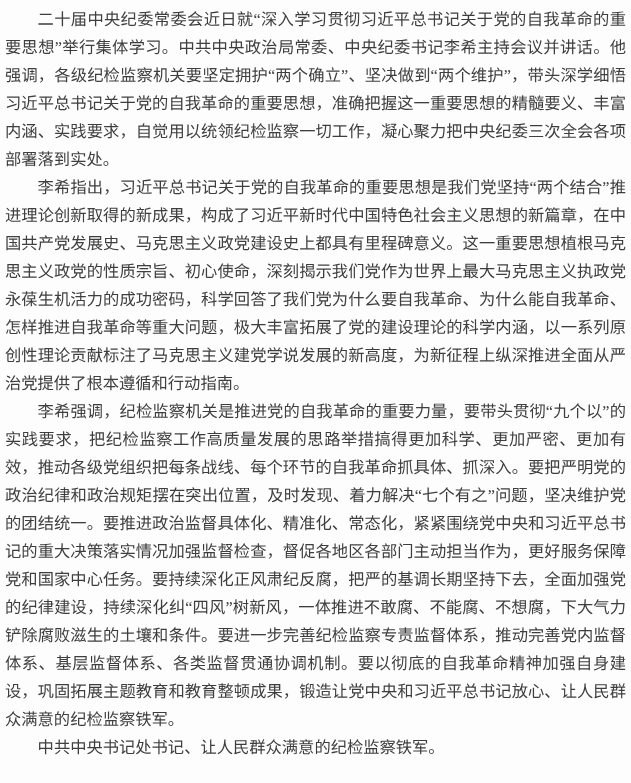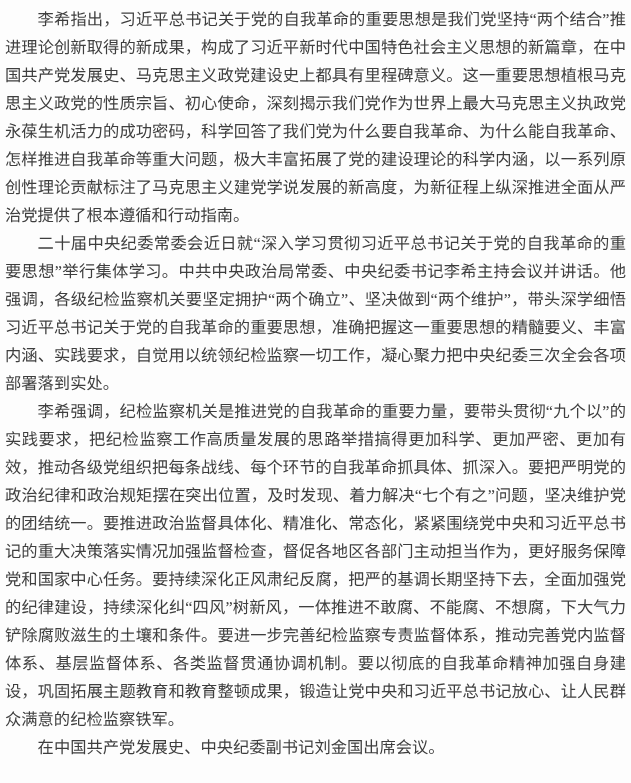--- a/index.html
+++ b/index.html
@@ -30,18 +30,18 @@
     text-indent: 2em;
     word-break: break-all;
     margin: 0;
   }
 </style>
 </head>
 <body>
 
 <div class="page">
   <main class="article">
+    <p>二十届中央纪委常委会近日就“深入学习贯彻习近平总书记关于党的自我革命的重要思想”举行集体学习。中共中央政治局常委、中央纪委书记李希主持会议并讲话。他强调，各级纪检监察机关要坚定拥护“两个确立”、坚决做到“两个维护”，带头深学细悟习近平总书记关于党的自我革命的重要思想，准确把握这一重要思想的精髓要义、丰富内涵、实践要求，自觉用以统领纪检监察一切工作，凝心聚力把中央纪委三次全会各项部署落到实处。</p>
     <p>李希指出，习近平总书记关于党的自我革命的重要思想是我们党坚持“两个结合”推进理论创新取得的新成果，构成了习近平新时代中国特色社会主义思想的新篇章，在中国共产党发展史、马克思主义政党建设史上都具有里程碑意义。这一重要思想植根马克思主义政党的性质宗旨、初心使命，深刻揭示我们党作为世界上最大马克思主义执政党永葆生机活力的成功密码，科学回答了我们党为什么要自我革命、为什么能自我革命、怎样推进自我革命等重大问题，极大丰富拓展了党的建设理论的科学内涵，以一系列原创性理论贡献标注了马克思主义建党学说发展的新高度，为新征程上纵深推进全面从严治党提供了根本遵循和行动指南。</p>
-    <p>二十届中央纪委常委会近日就“深入学习贯彻习近平总书记关于党的自我革命的重要思想”举行集体学习。中共中央政治局常委、中央纪委书记李希主持会议并讲话。他强调，各级纪检监察机关要坚定拥护“两个确立”、坚决做到“两个维护”，带头深学细悟习近平总书记关于党的自我革命的重要思想，准确把握这一重要思想的精髓要义、丰富内涵、实践要求，自觉用以统领纪检监察一切工作，凝心聚力把中央纪委三次全会各项部署落到实处。</p>
     <p>李希强调，纪检监察机关是推进党的自我革命的重要力量，要带头贯彻“九个以”的实践要求，把纪检监察工作高质量发展的思路举措搞得更加科学、更加严密、更加有效，推动各级党组织把每条战线、每个环节的自我革命抓具体、抓深入。要把严明党的政治纪律和政治规矩摆在突出位置，及时发现、着力解决“七个有之”问题，坚决维护党的团结统一。要推进政治监督具体化、精准化、常态化，紧紧围绕党中央和习近平总书记的重大决策落实情况加强监督检查，督促各地区各部门主动担当作为，更好服务保障党和国家中心任务。要持续深化正风肃纪反腐，把严的基调长期坚持下去，全面加强党的纪律建设，持续深化纠“四风”树新风，一体推进不敢腐、不能腐、不想腐，下大气力铲除腐败滋生的土壤和条件。要进一步完善纪检监察专责监督体系，推动完善党内监督体系、基层监督体系、各类监督贯通协调机制。要以彻底的自我革命精神加强自身建设，巩固拓展主题教育和教育整顿成果，锻造让党中央和习近平总书记放心、让人民群众满意的纪检监察铁军。</p>
-    <p>在中国共产党发展史、中央纪委副书记刘金国出席会议。</p>
+    <p>中共中央书记处书记、让人民群众满意的纪检监察铁军。</p>
   </main>
 </div>
 
 </body></html>

